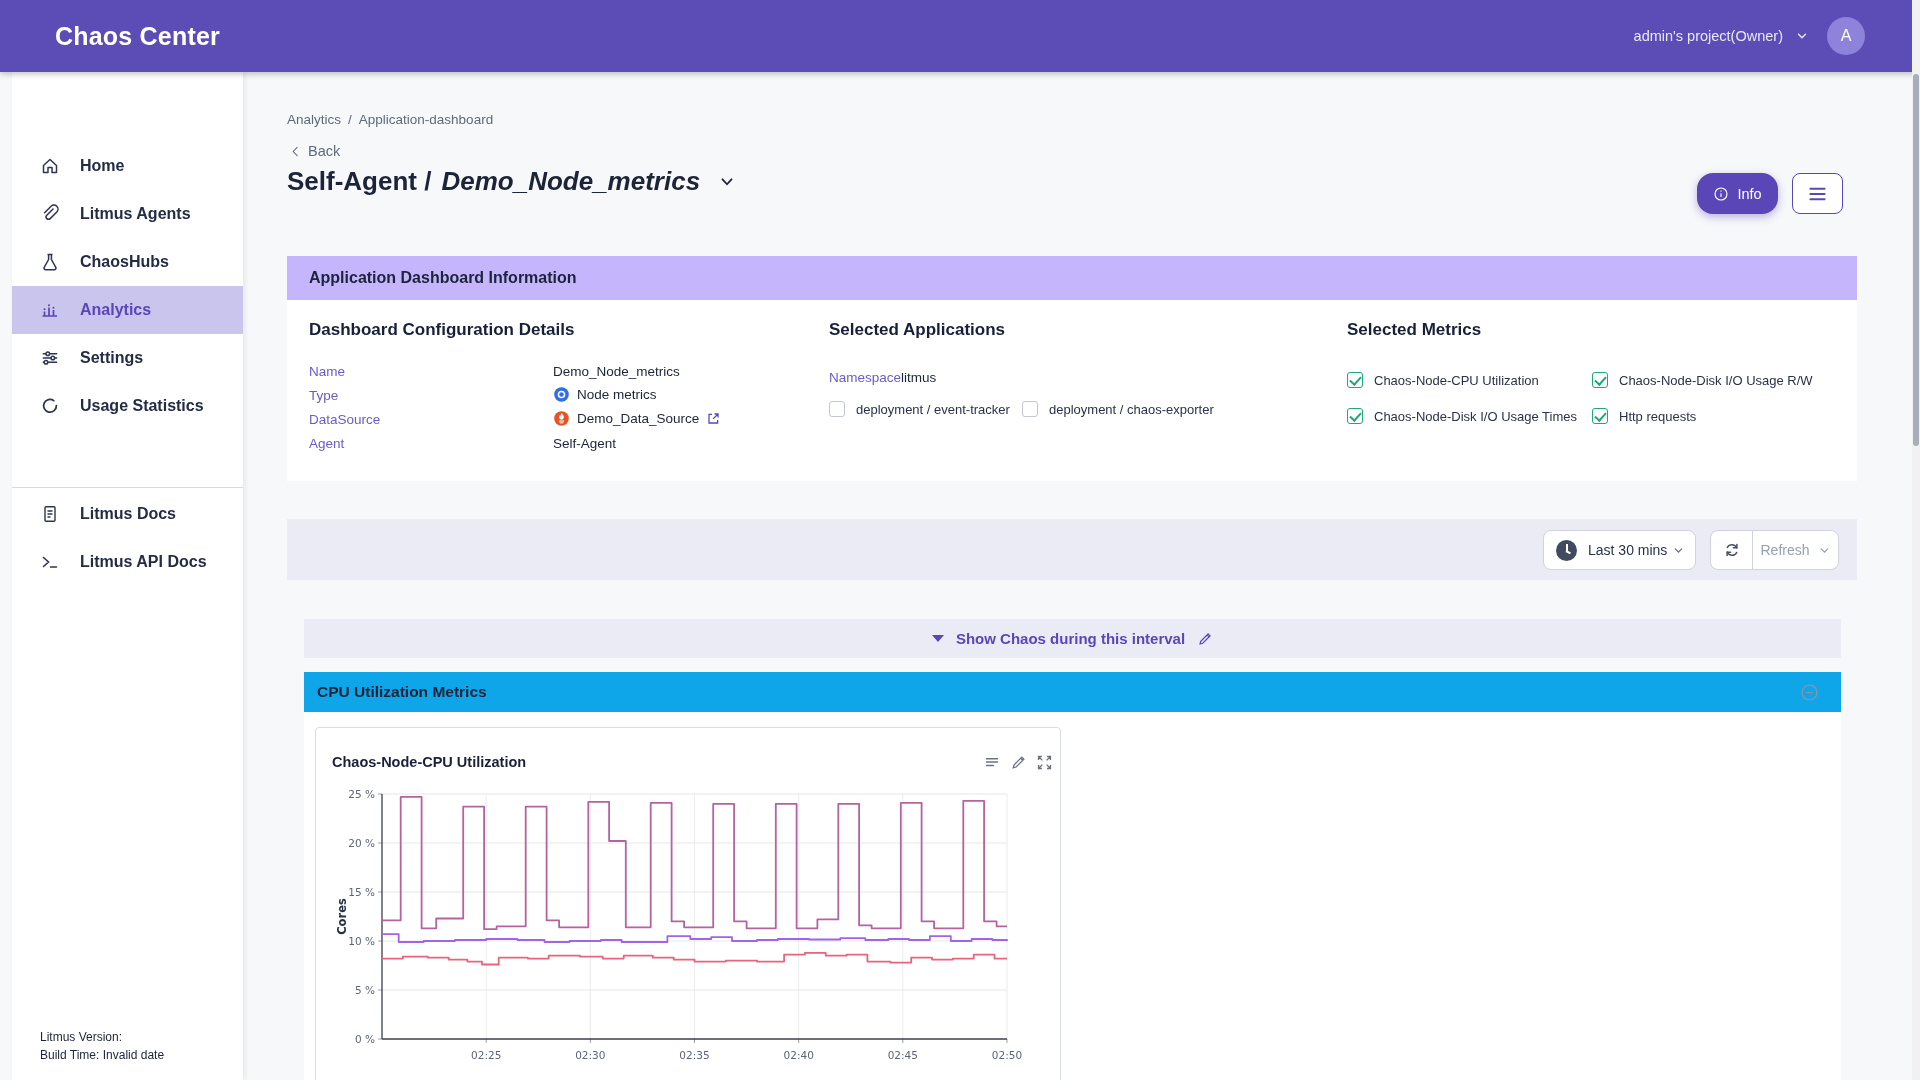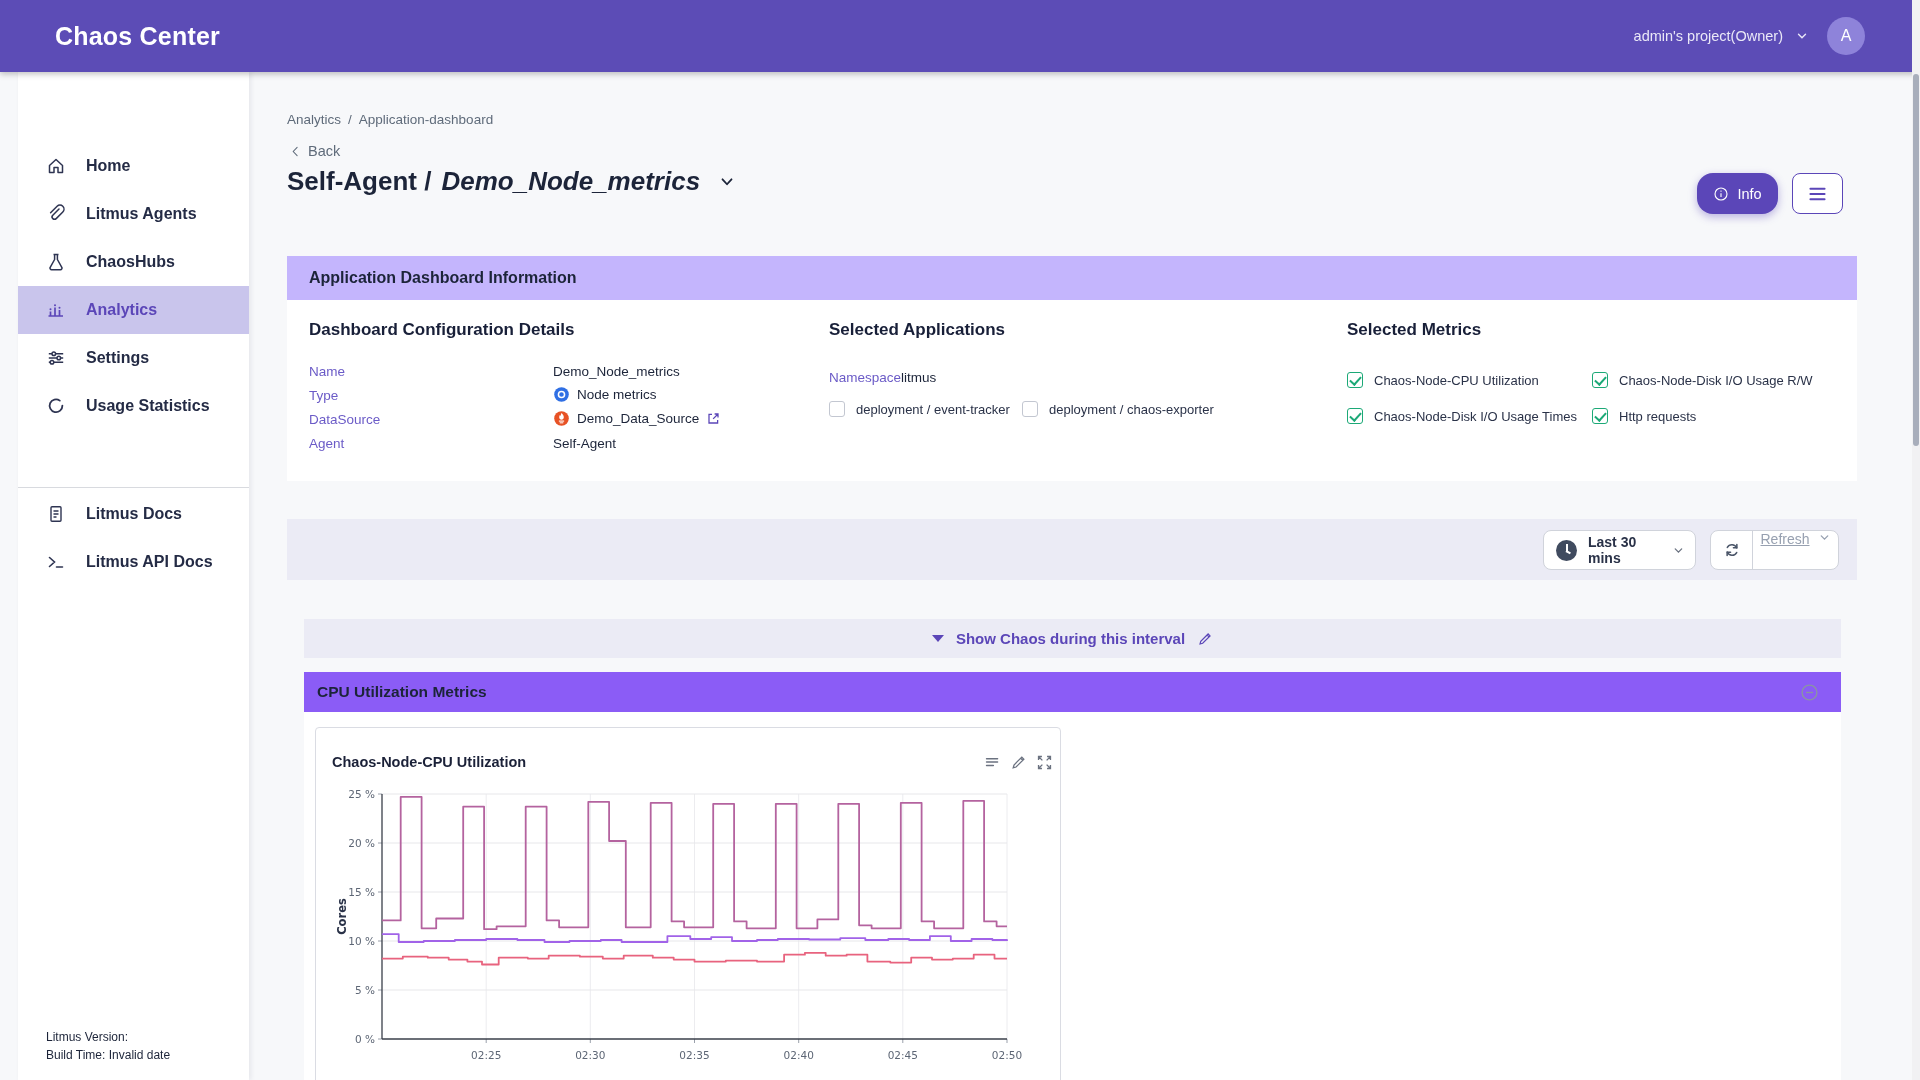--- a/index.html
+++ b/index.html
@@ -10,21 +10,21 @@
   .topbar { position:absolute; left:0; top:0; width:1920px; height:72px;
     background:#5C4CB6; display:flex; align-items:center; z-index:30;
     box-shadow:0 2px 6px rgba(0,0,0,.25); }
   .topbar .brand { margin-left:55px; color:#fff; font-size:25px; font-weight:700; letter-spacing:.2px; }
   .topbar .right { margin-left:auto; margin-right:55px; display:flex; align-items:center; gap:18px; }
   .project { color:#EAE8F7; font-size:14.5px; display:flex; align-items:center; gap:12px; cursor:pointer; }
   .avatar { width:38px; height:38px; border-radius:50%; background:#8E83DA; color:#fff;
     display:flex; align-items:center; justify-content:center; font-size:16px; cursor:pointer; }
 
   
-  .sidebar { position:absolute; left:18px; top:72px; width:231px; height:1008px; background:#fff;
+  .sidebar { position:absolute; left:12px; top:72px; width:231px; height:1008px; background:#fff;
     box-shadow:2px 0 5px rgba(30,30,60,.08); z-index:20; }
   .nav-item { position:relative; height:48px; display:flex; align-items:center; cursor:pointer; }
   .nav-item .ic { width:20px; height:20px; margin-left:28px; color:#2E3452; flex:0 0 20px; }
   .nav-item .lbl { margin-left:20px; font-size:16px; font-weight:600; color:#242B45; }
   .nav-item.selected { background:#C9C5EC; }
   .nav-item.selected .lbl, .nav-item.selected .ic { color:#5B46B8; }
   .nav-group-1 { position:absolute; top:70px; left:0; right:0; }
   .side-divider { position:absolute; top:415px; left:0; right:0; height:1px; background:#D8DADF; }
   .nav-group-2 { position:absolute; top:418px; left:0; right:0; }
   .side-footer { position:absolute; left:28px; bottom:16px; font-size:12px; line-height:1.45; color:#1C2439; }
@@ -59,41 +59,41 @@
   .ns-row .nsl { color:#6B5BC7; }
   .cbx-row { position:absolute; display:flex; align-items:center; gap:11px; font-size:13px; color:#2A3248; cursor:pointer; }
   .cbx { width:16px; height:16px; border:1.6px solid #C3C7D1; border-radius:3px; background:#fff; flex:0 0 16px; }
   .cbx.checked { border-color:#1CA977; position:relative; }
   .cbx.checked:after { content:""; position:absolute; left:4px; top:0.5px; width:5px; height:9px;
     border:solid #1CA977; border-width:0 2.2px 2.2px 0; transform:rotate(42deg); }
 
   .interval-panel { position:absolute; left:56px; top:447px; width:1570px; height:61px; background:#EBEBF5; }
   .interval-text { position:absolute; left:22px; top:11px; width:470px; font-size:13.5px; line-height:1.55; color:#1B2138; }
   .select-box { position:absolute; height:40px; background:#fff; border:1px solid #D0D3DB; border-radius:8px;
-    display:flex; align-items:center; cursor:pointer;font-weight:bold; }
+    display:flex; align-items:center; cursor:pointer; }
   .time-select { left:1256px; top:11px; width:153px; }
   .time-select .clock { width:21px; height:21px; border-radius:50%; background:#404B5F; margin-left:12px; position:relative; flex:0 0 21px;}
   .time-select .clock:after { content:""; position:absolute; left:9.5px; top:4.5px; width:2px; height:7px; background:#fff; }
   .time-select .clock:before { content:""; position:absolute; left:10px; top:10px; width:5px; height:2px; background:#fff; transform:rotate(28deg); transform-origin:left center;}
   .time-select .val { margin-left:11px; font-size:14px; color:#2A3248; }
   .time-select .chev { margin-left:auto; margin-right:10px; }
   .refresh-group { position:absolute; left:1423px; top:11px; width:129px; height:40px; background:#fff;
     border:1px solid #D0D3DB; border-radius:8px; display:flex; align-items:stretch; }
   .refresh-ic-cell { width:42px; display:flex; align-items:center; justify-content:center;
     border-right:1px solid #D0D3DB; cursor:pointer; color:#4A5568; }
-  .refresh-dd { flex:1; display:flex; align-items:flex-start; justify-content:center; gap:8px;
-    font-size:14px; color:#97A0B0; cursor:pointer;text-decoration:underline; }
+  .refresh-dd { flex:1; display:flex; align-items:center; justify-content:center; gap:8px;
+    font-size:14px; color:#97A0B0; cursor:pointer; }
 
   .chaos-bar { position:absolute; left:73px; top:547px; width:1537px; height:39px; background:#EBEBF5;
     display:flex; align-items:center; justify-content:center; gap:12px; cursor:pointer; }
   .tri-down { width:0; height:0; border-left:6px solid transparent; border-right:6px solid transparent;
     border-top:7px solid #5B46B8; }
   .chaos-bar .lbl { color:#5B46B8; font-size:15px; font-weight:600; }
 
-  .section-strip { position:absolute; left:73px; top:600px; width:1537px; height:40px; background:#8b5cf6;
+  .section-strip { position:absolute; left:73px; top:600px; width:1537px; height:40px; background:#0ea5e9;
     display:flex; align-items:center; }
   .section-strip .t { margin-left:13px; font-size:15.5px; font-weight:700; }
   .section-strip .collapse { margin-left:auto; margin-right:22px; width:19px; height:19px; color:#8A93A5; cursor:pointer; }
   .section-body { position:absolute; left:73px; top:640px; width:1537px; height:368px; background:#fff; }
 
   .chart-card { position:absolute; left:11px; top:15px; width:746px; height:420px; background:#fff;
     border:1px solid #DADCE3; border-radius:4px; }
   .chart-title { position:absolute; left:16px; top:26px; font-size:14.5px; font-weight:700; color:#1B2138; }
   .chart-tools { position:absolute; left:668px; top:26px; display:flex; gap:9px; color:#6B7280; }
   .chart-tools .tool { width:17px; height:17px; cursor:pointer; }

